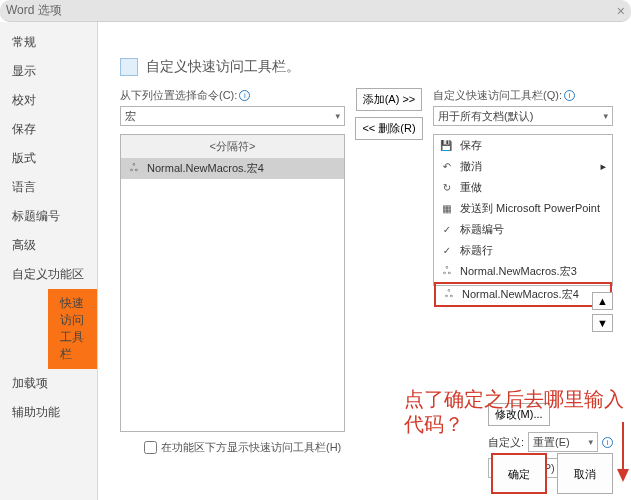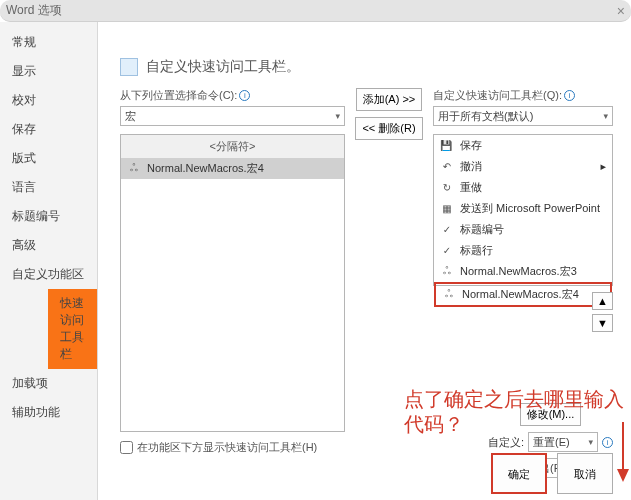--- a/index.html
+++ b/index.html
@@ -25,24 +25,24 @@
 .listbox { width: 100%; border: 1px solid #b5b5b5; background: #fff; margin-top: 8px; }
 .listbox.tall { height: 298px; }
 .list-header { background: #f0f0f0; padding: 4px 8px; font-size: 11px; text-align: center; color: #555; }
 .list-row { display: flex; align-items: center; gap: 6px; padding: 3px 6px; font-size: 11px; cursor: pointer; }
 .list-row.selected { background: #d0d0d0; }
 .row-icon { width: 14px; height: 12px; display: inline-flex; align-items: center; justify-content: center; font-size: 10px; color: #555; }
 .btn { background: #fdfdfd; border: 1px solid #adadad; padding: 3px 6px; font-size: 11px; cursor: pointer; min-width: 60px; text-align: center; }
 .btn.sm { min-width: 20px; padding: 2px 4px; }
 .highlight-box { border: 2px solid #d13a2a; }
 .below-columns { margin-top: 8px; }
-.checkbox-row { display: flex; align-items: center; gap: 4px; font-size: 11px; color: #555; }
+.checkbox-row { display: flex; align-items: center; gap: 4px; font-size: 11px; color: #555; margin-left: 24px; }
 .checkbox-row input { margin: 0; }
 .right-controls { position: absolute; right: 18px; top: 270px; display: flex; flex-direction: column; gap: 4px; }
-.bottom-right { position: absolute; right: 18px; bottom: 22px; display: flex; flex-direction: column; gap: 6px; align-items: center; }
+.bottom-right { position: absolute; right: 18px; bottom: 22px; display: flex; flex-direction: column; gap: 6px; align-items: flex-start; }
 .ctrl-line { display: flex; align-items: center; gap: 4px; font-size: 11px; }
 .annotation { position: absolute; left: 306px; top: 365px; color: #d13a2a; font-size: 20px; font-weight: 500; line-height: 1.25; }
 .footer-buttons { position: absolute; right: 18px; bottom: 6px; display: flex; gap: 10px; }
 .footer-buttons .btn { border: 2px solid #d13a2a; min-width: 56px; height: 41px; line-height: 18px; margin-top: 28px; }
 .footer-buttons .btn.plain { border: 1px solid #adadad; }
 .arrow-svg { position: absolute; left: 505px; top: 395px; pointer-events: none; }
 </style>
 </head>
 <body>
 

